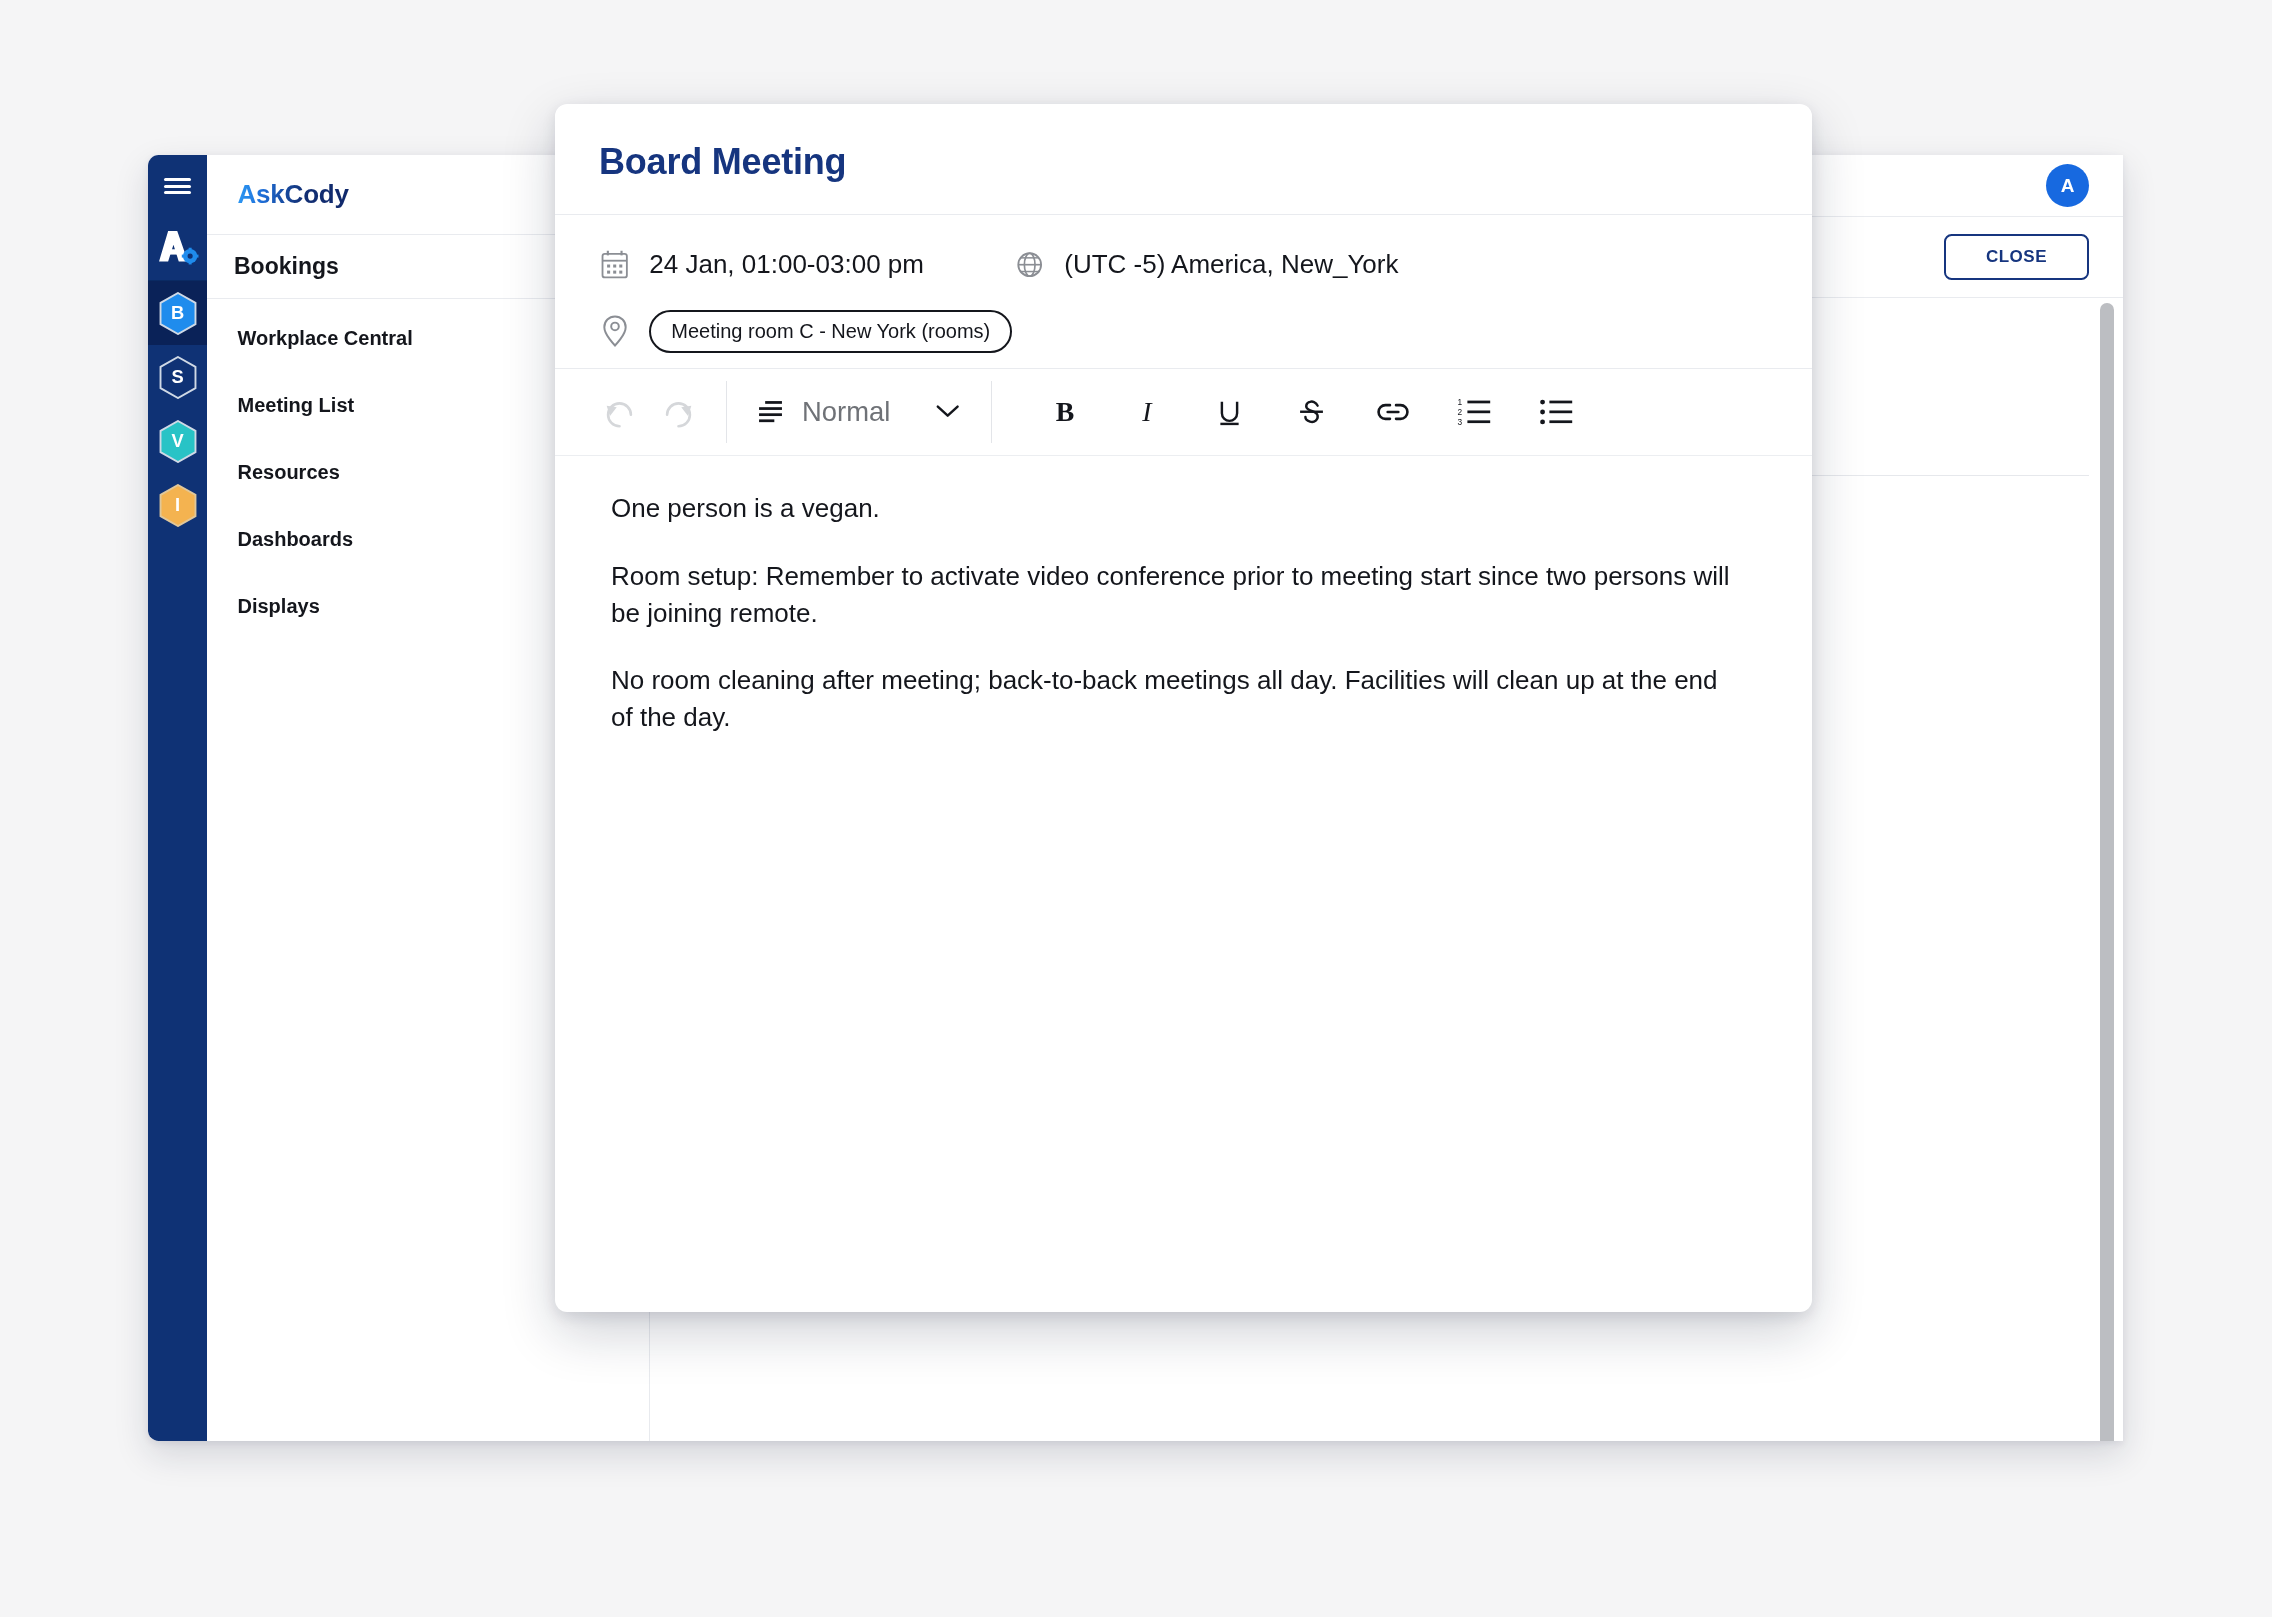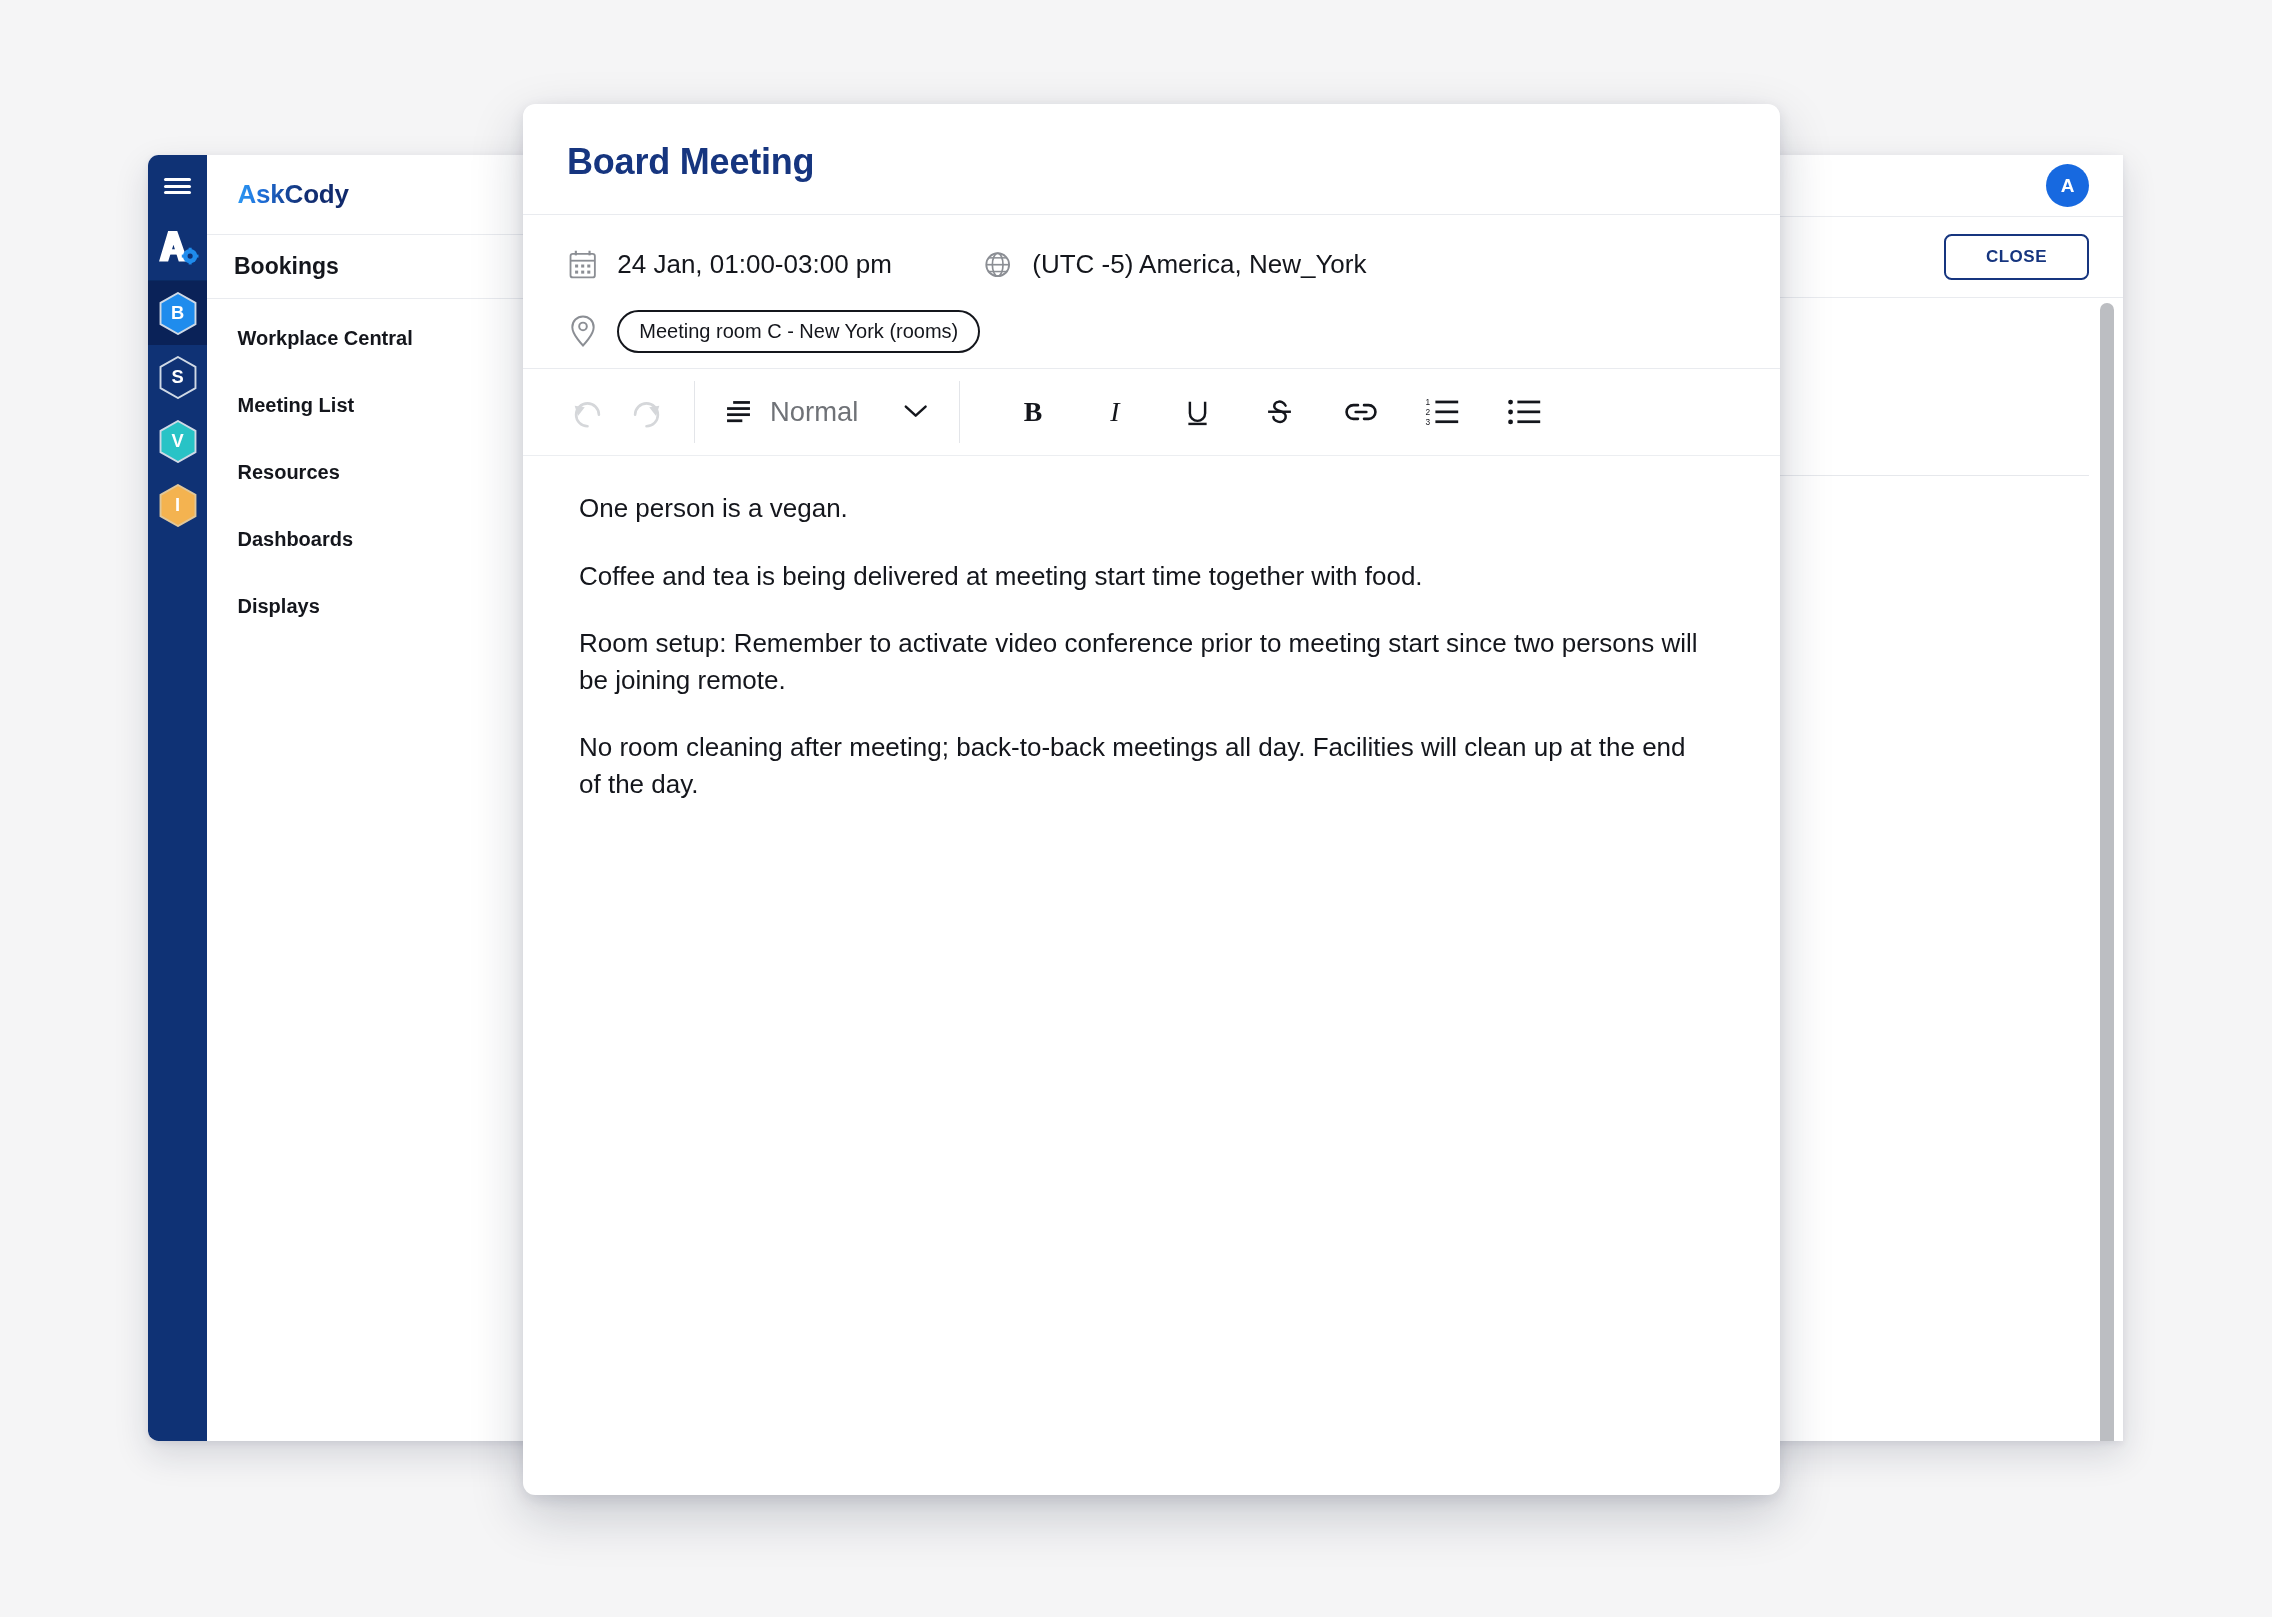--- a/index.html
+++ b/index.html
@@ -235,24 +235,24 @@
     left: 0;
     width: 13.7px;
     height: 1173px;
     background: #bcbec2;
     border-radius: 6.9px;
   }
 
   
   .modal {
     position: absolute;
-    left: 523px;
+    left: 555px;
     top: 104px;
     width: 1257px;
-    height: 1391px;
+    height: 1208px;
     background: #ffffff;
     border-radius: 12.2px;
     box-shadow: 0 20px 53px rgba(17,24,49,0.20), 0 4.6px 13.7px rgba(17,24,49,0.10);
     overflow: hidden;
     display: flex;
     flex-direction: column;
   }
   .modal-header {
     padding: 37px 44px 30.5px 44px;
     border-bottom: 0.8px solid #e9ebef;
@@ -625,21 +625,20 @@
           <rect x="15" y="7" width="30" height="3.6" fill="#14161c"></rect>
           <rect x="15" y="20" width="30" height="3.6" fill="#14161c"></rect>
           <rect x="15" y="33" width="30" height="3.6" fill="#14161c"></rect>
         </svg>
       </button>
 
     </div>
 
     <div class="editor">
       <p>One person is a vegan.</p>
-      <p>Coffee and tea is being delivered at meeting start time together with food.</p>
       <p>Room setup: Remember to activate video conference prior to meeting start since two persons will be joining remote.</p>
       <p>No room cleaning after meeting; back-to-back meetings all day. Facilities will clean up at the end of the day.</p>
     </div>
 
   </div>
 
 </div>
 
 
 </body></html>

